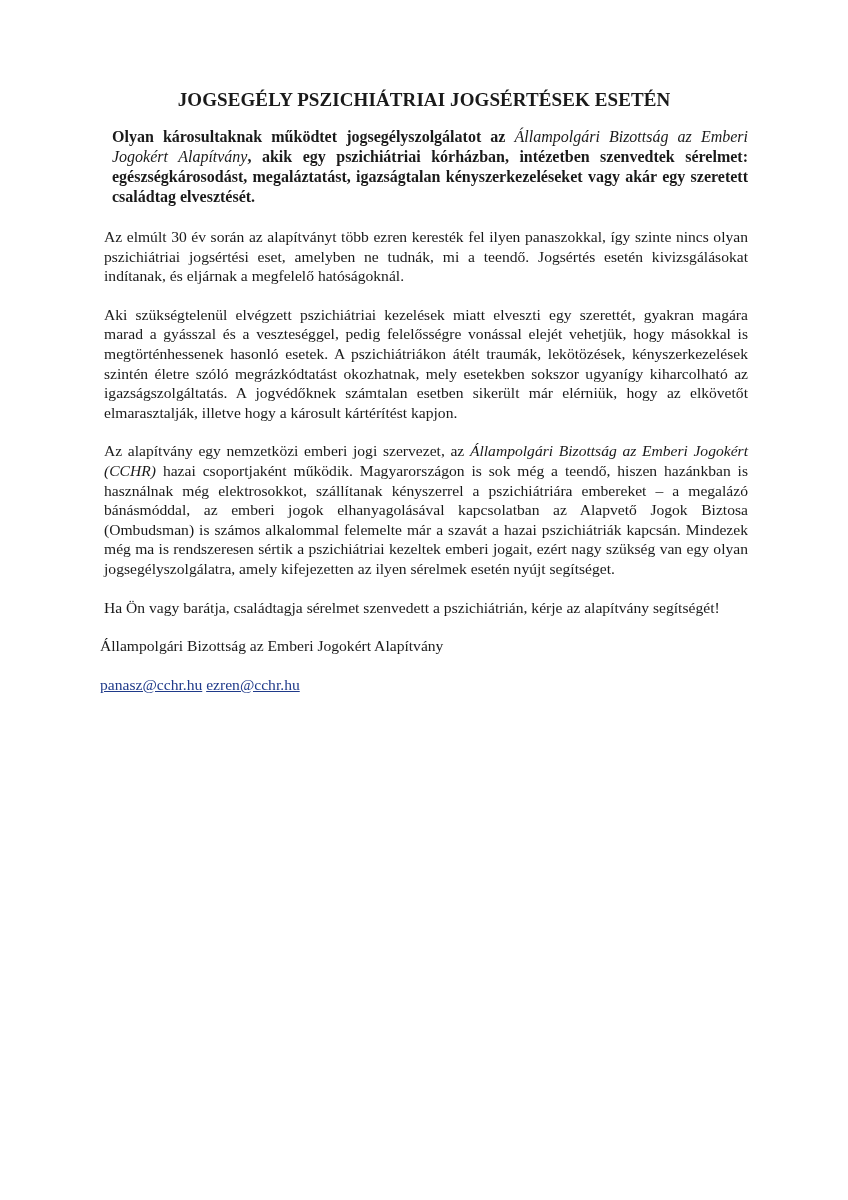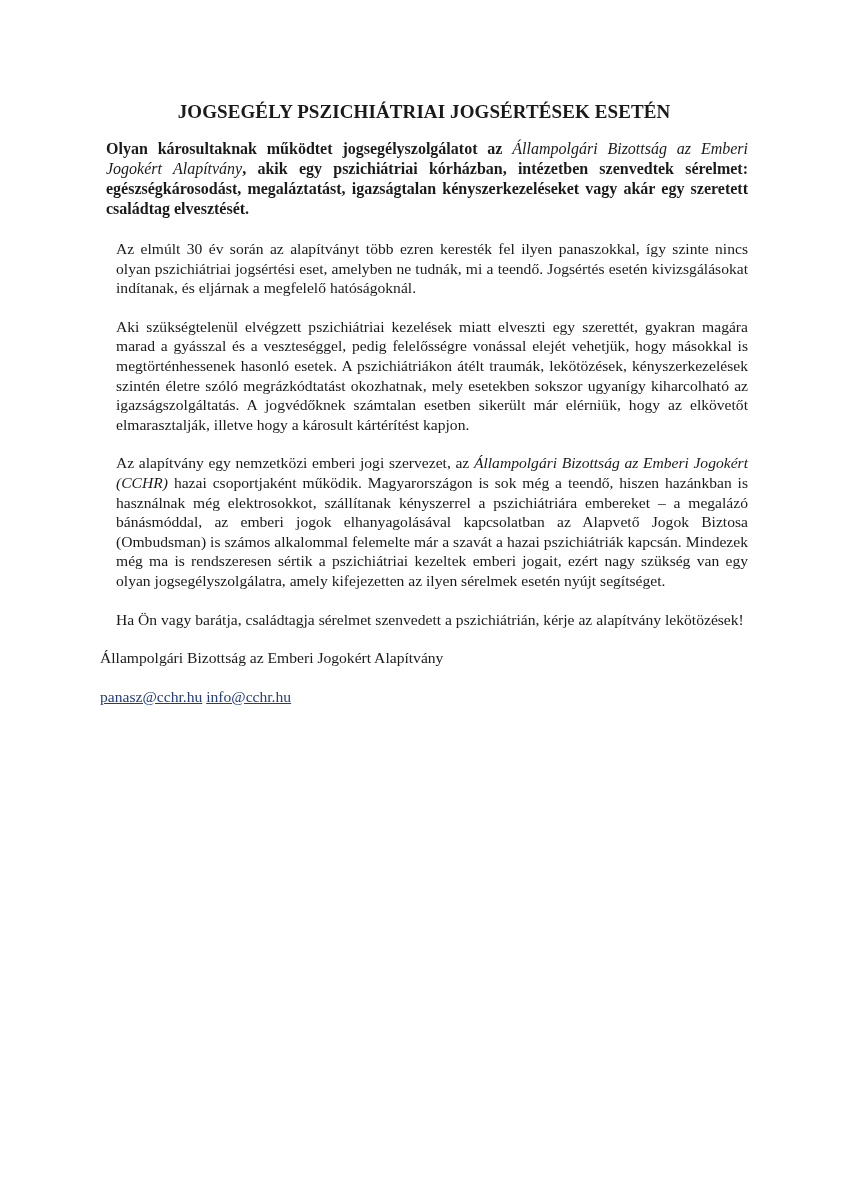--- a/index.html
+++ b/index.html
@@ -1,49 +1,49 @@
 <!DOCTYPE html>
 <html><head>
 <meta charset="utf-8">
 <style>
   html, body { margin: 0; padding: 0; background: #ffffff; }
   body { width: 848px; height: 1200px; position: relative; overflow: hidden; }
   .page {
-    position: absolute; left: 100px; top: 100px; width: 648px;
+    position: absolute; left: 100px; top: 88px; width: 648px;
     font-family: "Liberation Serif", "DejaVu Serif", serif;
     color: #1a1a1a; font-size: 15.6px; line-height: 19.6px;
   }
   .title {
     text-align: center; font-weight: bold; font-size: 19px; line-height: 24px;
     margin: 0 0 15px 0; letter-spacing: 0.1px;
   }
   .lead {
     font-weight: bold; text-align: justify; font-size: 16px; line-height: 20px;
-    margin: 0 0 20px 6px;
+    margin: 0 0 20px 12px;
   }
   .lead em, p em { font-style: italic; font-weight: inherit; }
   .lead em { font-weight: normal; }
-  p.body { text-align: justify; margin: 0 0 19px 16px; }
+  p.body { text-align: justify; margin: 0 0 19px 4px; }
   p.line { margin: 0 0 19px 0; }
   a.link { color: #1f3a8a; text-decoration: underline; text-align: center; }
 </style>
 </head>
 <body>
 
 <div class="page">
   <h1 class="title">JOGSEGÉLY PSZICHIÁTRIAI JOGSÉRTÉSEK ESETÉN</h1>
 
   <p class="lead"><span>Olyan károsultaknak működtet jogsegélyszolgálatot az </span><em>Állampolgári Bizottság az Emberi Jogokért Alapítvány</em><span>, akik egy pszichiátriai kórházban, intézetben szenvedtek sérelmet: egészségkárosodást, megaláztatást, igazságtalan kényszerkezeléseket vagy akár egy szeretett családtag elvesztését.</span></p>
 
   <p class="body">Az elmúlt 30 év során az alapítványt több ezren keresték fel ilyen panaszokkal, így szinte nincs olyan pszichiátriai jogsértési eset, amelyben ne tudnák, mi a teendő. Jogsértés esetén kivizsgálásokat indítanak, és eljárnak a megfelelő hatóságoknál.</p>
 
   <p class="body">Aki szükségtelenül elvégzett pszichiátriai kezelések miatt elveszti egy szerettét, gyakran magára marad a gyásszal és a veszteséggel, pedig felelősségre vonással elejét vehetjük, hogy másokkal is megtörténhessenek hasonló esetek. A pszichiátriákon átélt traumák, lekötözések, kényszerkezelések szintén életre szóló megrázkódtatást okozhatnak, mely esetekben sokszor ugyanígy kiharcolható az igazságszolgáltatás. A jogvédőknek számtalan esetben sikerült már elérniük, hogy az elkövetőt elmarasztalják, illetve hogy a károsult kártérítést kapjon.</p>
 
   <p class="body"><span>Az alapítvány egy nemzetközi emberi jogi szervezet, az </span><em>Állampolgári Bizottság az Emberi Jogokért (CCHR)</em><span> hazai csoportjaként működik. Magyarországon is sok még a teendő, hiszen hazánkban is használnak még elektrosokkot, szállítanak kényszerrel a pszichiátriára embereket – a megalázó bánásmóddal, az emberi jogok elhanyagolásával kapcsolatban az Alapvető Jogok Biztosa (Ombudsman) is számos alkalommal felemelte már a szavát a hazai pszichiátriák kapcsán. Mindezek még ma is rendszeresen sértik a pszichiátriai kezeltek emberi jogait, ezért nagy szükség van egy olyan jogsegélyszolgálatra, amely kifejezetten az ilyen sérelmek esetén nyújt segítséget.</span></p>
 
-  <p class="body">Ha Ön vagy barátja, családtagja sérelmet szenvedett a pszichiátrián, kérje az alapítvány lekötözések!</p>
+  <p class="body">Ha Ön vagy barátja, családtagja sérelmet szenvedett a pszichiátrián, kérje az alapítvány segítségét!</p>
 
   <p class="line">Állampolgári Bizottság az Emberi Jogokért Alapítvány</p>
 
 
-  <p class="line"><a class="link" href="panasz@cchr.hu">panasz@cchr.hu</a> <a class="link" href="info@cchr.hu">info@cchr.hu</a></p>
+  <p class="line"><a class="link" href="panasz@cchr.hu">panasz@cchr.hu</a> <a class="link" href="info@cchr.hu">ezren@cchr.hu</a></p>
 
 </div>
 
 </body></html>

